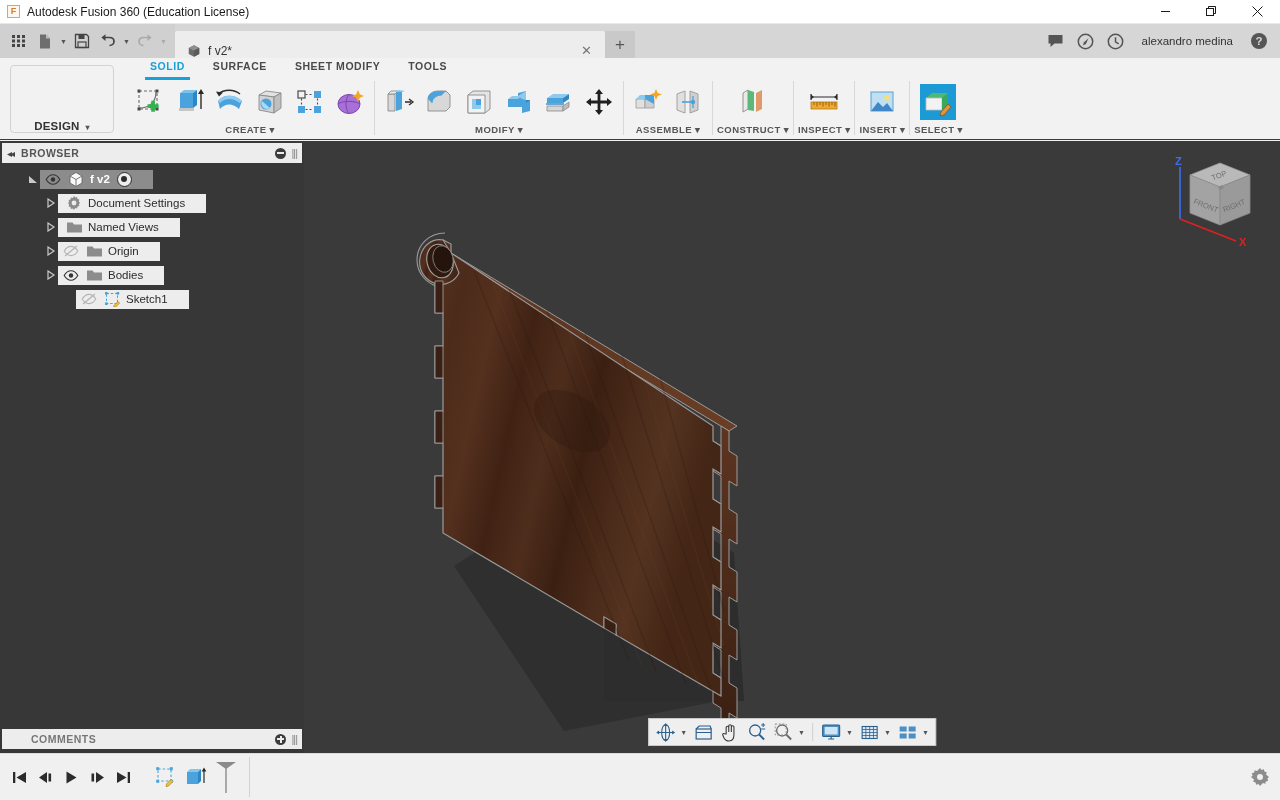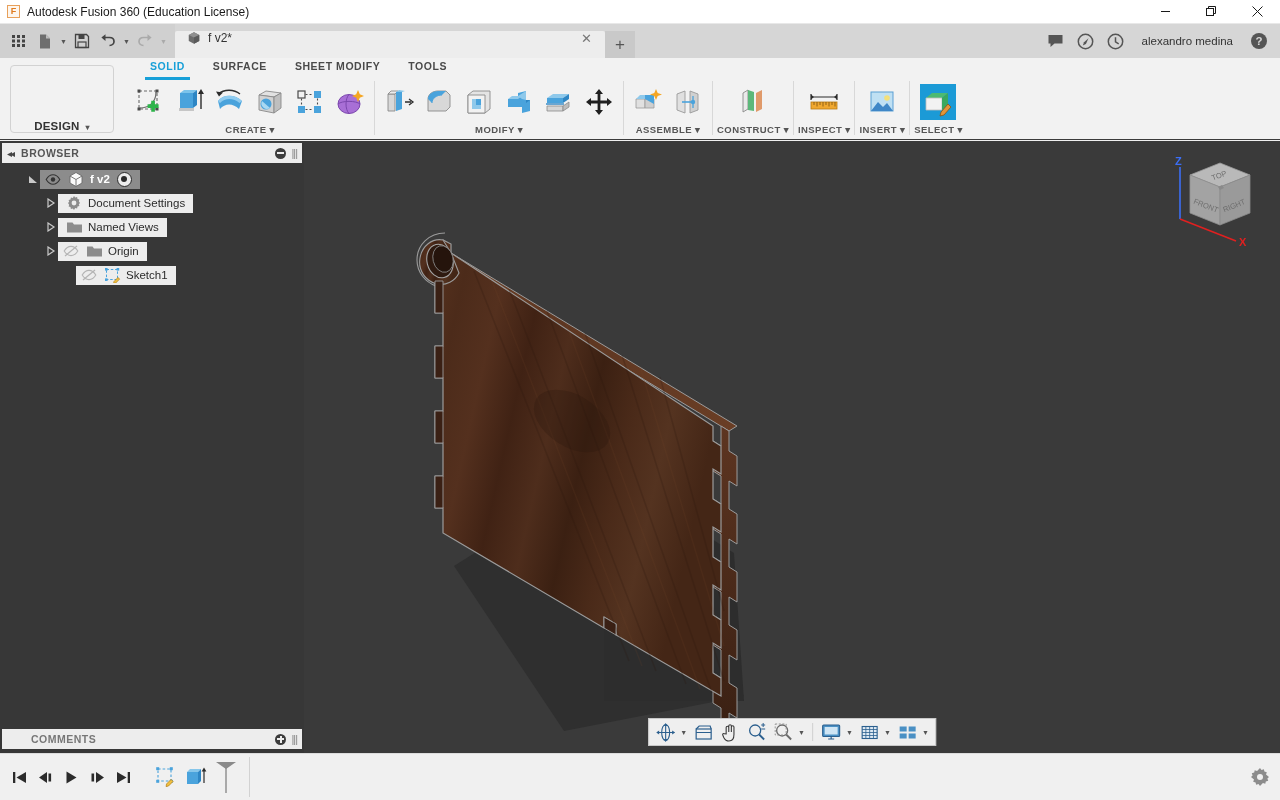--- a/index.html
+++ b/index.html
@@ -44,21 +44,21 @@
     justify-content: center; color: #444;
   }
   .qat-caret { width: 11px; height: 26px; display: flex; align-items: center;
     justify-content: center; font-size: 7px; color: #555; }
   .caret-dn { font-size: 7px; color: #555; }
 
   .doctabs { display: flex; align-items: flex-end; height: 34px; flex: 1;
     position: relative; }
   .doctab {
     height: 27px; margin-top: 7px; background: #ededed;
-    display: flex; align-items: flex-start; padding: 0 10px 0 12px;
+    display: flex; align-items: flex-end; padding: 0 10px 0 12px;
     min-width: 430px; position: relative;
     border-top-left-radius: 2px; border-top-right-radius: 2px;
   }
   .doctab-icon { width: 14px; height: 14px; margin-right: 7px; }
   .doctab-label { font-size: 12px; color: #333; }
   .doctab-close { margin-left: auto; font-size: 13px; color: #777;
     padding: 0 3px; }
   .tab-add {
     width: 30px; height: 27px; margin-top: 7px; background: #c9c9c9;
     display: flex; align-items: center; justify-content: center;
@@ -128,21 +128,21 @@
   .bh-circle::after { content: ""; position: absolute; left: 2px; top: 4.5px;
     width: 7px; height: 2px; background: #ededed; }
   .bh-grip { font-size: 11px; color: #888; letter-spacing: -1px; }
 
   .tree { padding-top: 4px; font-size: 11.5px; }
   .node { display: flex; align-items: center; height: 24px;
     position: relative; }
   .expander { width: 14px; height: 24px; display: flex; align-items: center;
     justify-content: center; flex: 0 0 14px; }
   .node-chip { display: flex; align-items: center; height: 19px;
-    background: #ededed; padding-right: 8px; }
+    background: #ededed; padding-right: 21px; }
   .eye { width: 26px; height: 19px; display: flex; align-items: center;
     justify-content: center; }
   .nicon { width: 20px; height: 19px; display: flex; align-items: center;
     justify-content: center; }
   .nlabel { font-size: 11.5px; color: #2b2b2b; padding-left: 4px;
     white-space: nowrap; }
   .node-chip.sel { background: #8c8c8c; }
   .node-chip.sel .nlabel { color: #fff; font-weight: bold; }
   .radio-dot { width: 15px; height: 15px; border-radius: 50%;
     border: 1.6px solid #2b2b2b; background: #ededed; margin-left: 7px;
@@ -641,20 +641,41 @@
             </span>
             <span class="nicon">
               <svg width="17" height="14" viewBox="0 0 17 14">
                   <path d="M1 2.5h5.5l1.5 2H16v8H1z" fill="#8c8c8c"></path>
                 </svg>
             </span>
             <span class="nlabel">Origin</span>
           </span>
         </div>
 
+        <div class="node" style="padding-left:44px">
+          <span class="expander">
+            <svg width="10" height="10" viewBox="0 0 10 10">
+                <path d="M2 1l6 4-6 4z" fill="none" stroke="#c9c9c9" stroke-width="1.2"></path>
+              </svg>
+          </span>
+          <span class="node-chip">
+            <span class="eye">
+              <svg width="16" height="11" viewBox="0 0 16 11">
+                  <path d="M8 .8C4 .8 1.2 5.5 1.2 5.5S4 10.2 8 10.2s6.8-4.7 6.8-4.7S12 .8 8 .8z" fill="none" stroke="#333" stroke-width="1.1"></path>
+                  <circle cx="8" cy="5.5" r="2.2" fill="#333"></circle>
+                </svg>
+            </span>
+            <span class="nicon">
+              <svg width="17" height="14" viewBox="0 0 17 14">
+                  <path d="M1 2.5h5.5l1.5 2H16v8H1z" fill="#8c8c8c"></path>
+                </svg>
+            </span>
+            <span class="nlabel">Bodies</span>
+          </span>
+        </div>
 
 
         <div class="node" style="padding-left:76px">
           <span class="node-chip">
             <span class="eye">
               <svg width="16" height="12" viewBox="0 0 16 12">
                   <path d="M8 1.4C4 1.4 1.2 6 1.2 6S4 10.6 8 10.6 14.8 6 14.8 6 12 1.4 8 1.4z" fill="none" stroke="#b4b4b4" stroke-width="1.1"></path>
                   <path d="M2 11L14 1" stroke="#b4b4b4" stroke-width="1.2"></path>
                 </svg>
             </span>

